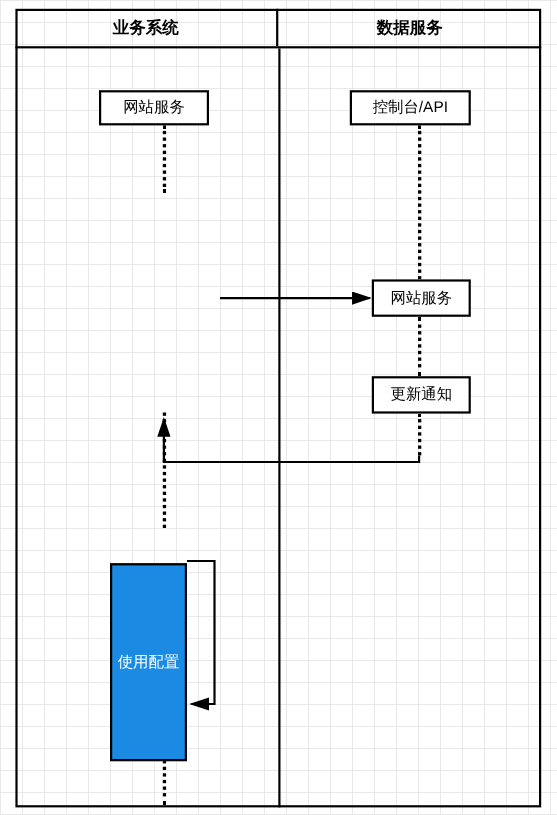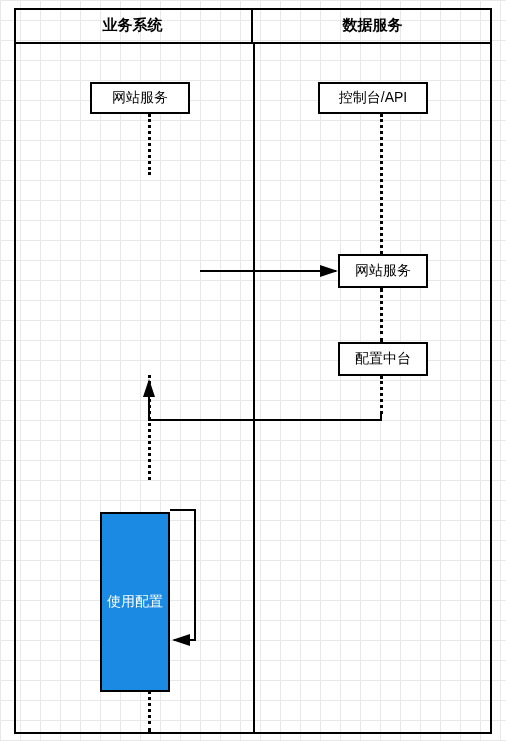--- a/index.html
+++ b/index.html
@@ -119,21 +119,21 @@
   <div class="box n-api">
     <span>控制台/API</span>
   </div>
   <div class="box n-web">
     <span>网站服务</span>
   </div>
   <div class="box n-data">
     <span>网站服务</span>
   </div>
   <div class="box n-notify">
-    <span>配置中台</span>
+    <span>更新通知</span>
   </div>
   <div class="box box-blue n-use">
     <span>使用配置</span>
   </div>
 
   <svg class="edges">
     <defs>
       <marker id="ah" markerWidth="10" markerHeight="10" refX="8" refY="3" orient="auto">
         <path d="M0,0 L9,3 L0,6 Z" fill="#000"></path>
       </marker>

